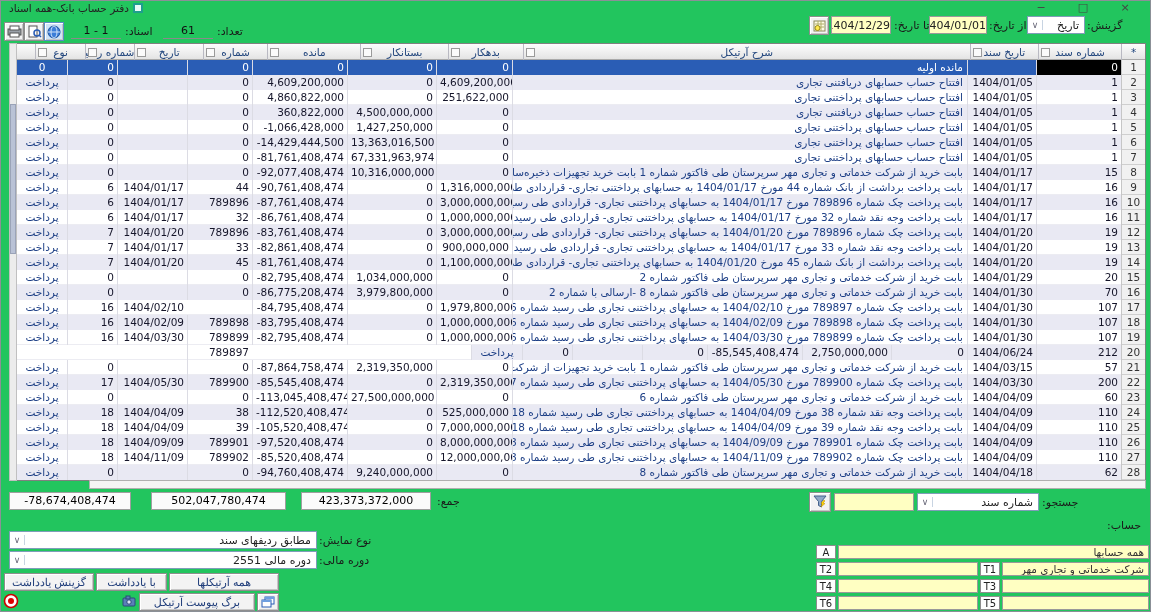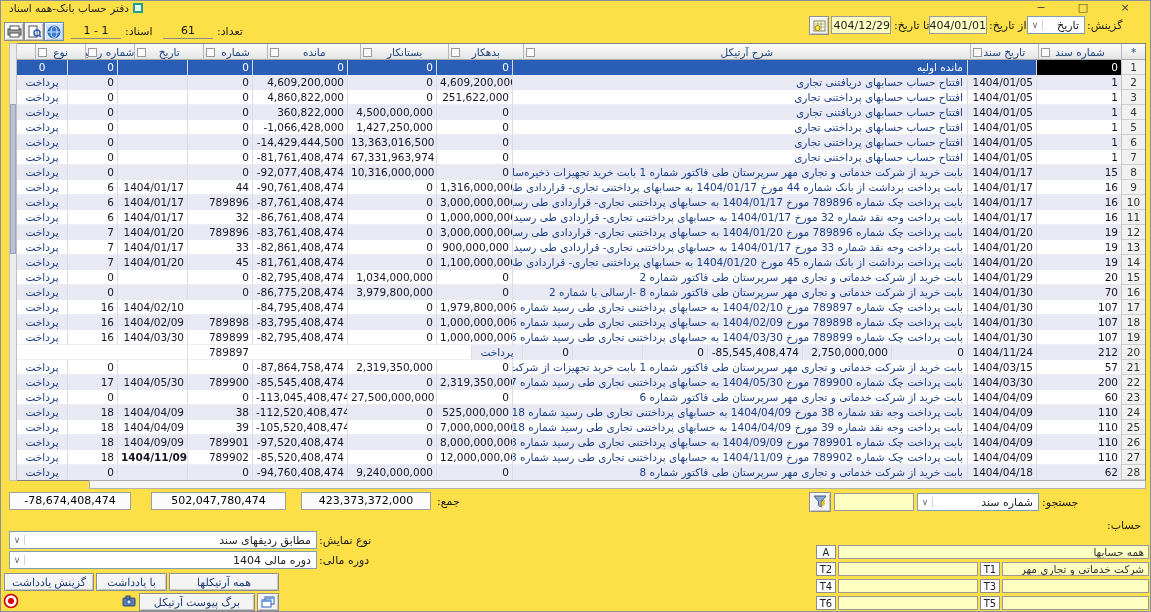--- a/index.html
+++ b/index.html
@@ -1,16 +1,16 @@
 <!DOCTYPE html>
 <html lang="fa" dir="rtl"><head>
 <meta charset="utf-8">
 <style>
   html,body{margin:0;padding:0;background:#d4d4d4;font-family:"DejaVu Sans","Liberation Sans",sans-serif;}
-  .win{position:relative;width:1151px;height:612px;background:#fde047;border:1px solid #8b9097;box-sizing:border-box;overflow:hidden;direction:rtl;}
+  .win{position:relative;width:1151px;height:612px;background:#22c55e;border:1px solid #8b9097;box-sizing:border-box;overflow:hidden;direction:rtl;}
   .abs{position:absolute;box-sizing:border-box;}
   .lbl{font-size:11px;color:#1a1a1a;white-space:nowrap;}
   
   .titlebar{position:absolute;left:0;top:0;width:100%;height:15px;}
   .title-group{position:absolute;left:8px;top:1px;display:flex;direction:ltr;align-items:center;gap:4px;}
   .title{font-size:10.5px;color:#222;}
   .winctrl{position:absolute;right:4px;top:0;display:flex;direction:ltr;}
   .winbtn{width:42px;height:14px;text-align:center;font-size:11px;line-height:14px;color:#444;cursor:default;}
   
   .btn3d{background:#f3f3f3;border:1px solid #8e8e8e;box-shadow:inset 1px 1px 0 #ffffff, inset -1px -1px 0 #c6c6c6;display:flex;align-items:center;justify-content:center;font-size:11px;color:#1f3d7a;cursor:default;}
@@ -381,21 +381,21 @@
         <div class="gcell num" style="width: 89px;">0</div>
         <div class="gcell num" style="width: 95px;">-82,795,408,474</div>
         <div class="gcell num" style="width: 65px;">789899</div>
         <div class="gcell dt" style="width: 70px;">1404/03/30</div>
         <div class="gcell num" style="width: 50px;">16</div>
         <div class="gcell ty" style="width: 51px;">پرداخت</div>
       </div>
       <div class="grow alt">
         <div class="gcell rh" style="width: 24px;">20</div>
         <div class="gcell num" style="width: 85px;">212</div>
-        <div class="gcell dt" style="width: 69px;">1404/11/24</div>
+        <div class="gcell dt" style="width: 69px;">1404/06/24</div>
         <div class="gcell num" style="width: 76px;">0</div>
         <div class="gcell num" style="width: 89px;">2,750,000,000</div>
         <div class="gcell num" style="width: 95px;">-85,545,408,474</div>
         <div class="gcell num" style="width: 65px;">0</div>
         <div class="gcell dt" style="width: 70px;"></div>
         <div class="gcell num" style="width: 50px;">0</div>
         <div class="gcell ty" style="width: 51px;">پرداخت</div>
       </div>
       <div class="grow">
         <div class="gcell rh" style="width: 24px;">21</div>
@@ -477,21 +477,21 @@
       </div>
       <div class="grow">
         <div class="gcell rh" style="width: 24px;">27</div>
         <div class="gcell num" style="width: 85px;">110</div>
         <div class="gcell dt" style="width: 69px;">1404/04/09</div>
         <div class="gcell fa" style="width: 455px;">بابت پرداخت چک شماره 789902 مورخ 1404/11/09 به حسابهای پرداختنی تجاری طی رسید شماره 18 تسویه فاکتور شماره13</div>
         <div class="gcell num" style="width: 76px;">12,000,000,000</div>
         <div class="gcell num" style="width: 89px;">0</div>
         <div class="gcell num" style="width: 95px;">-85,520,408,474</div>
         <div class="gcell num" style="width: 65px;">789902</div>
-        <div class="gcell dt" style="width: 70px; font-weight: bold;">1404/11/09</div>
+        <div class="gcell dt" style="width: 70px;">1404/11/09</div>
         <div class="gcell num" style="width: 50px;">18</div>
         <div class="gcell ty" style="width: 51px;">پرداخت</div>
       </div>
       <div class="grow alt">
         <div class="gcell rh" style="width: 24px;">28</div>
         <div class="gcell num" style="width: 85px;">62</div>
         <div class="gcell dt" style="width: 69px;">1404/04/18</div>
         <div class="gcell fa" style="width: 455px;">بابت خرید از شرکت خدماتی و تجاری مهر سرپرستان طی فاکتور شماره 8</div>
         <div class="gcell num" style="width: 76px;">0</div>
         <div class="gcell num" style="width: 89px;">9,240,000,000</div>
@@ -550,21 +550,21 @@
     <div class="acc-field" style="flex:1;"></div>
     <div class="acc-tag">T6</div>
   </div>
 
   <div class="abs dd" style="left:8px;top:530px;width:308px;height:18px;">
     <span class="val">مطابق ردیفهای سند</span>
     <span class="chev">∨</span>
   </div>
   <div class="abs lbl" style="left:318px;top:533px;width:56px;text-align:left;">نوع نمایش:</div>
   <div class="abs dd" style="left:8px;top:550px;width:308px;height:18px;">
-    <span class="val">دوره مالی 1404</span>
+    <span class="val">دوره مالی 2551</span>
     <span class="chev">∨</span>
   </div>
   <div class="abs lbl" style="left:318px;top:553px;width:56px;text-align:left;">دوره مالی:</div>
 
   <button class="abs btn3d" style="left:168px;top:572px;width:110px;height:18px;text-align:right;">همه آرتیکلها</button>
   <button class="abs btn3d" style="left:95px;top:572px;width:71px;height:18px;">با یادداشت</button>
   <button class="abs btn3d" style="left:3px;top:572px;width:90px;height:18px;">گزینش یادداشت</button>
 
   <div class="abs btn3d" style="left:256px;top:592px;width:22px;height:18px;">
     <span>

